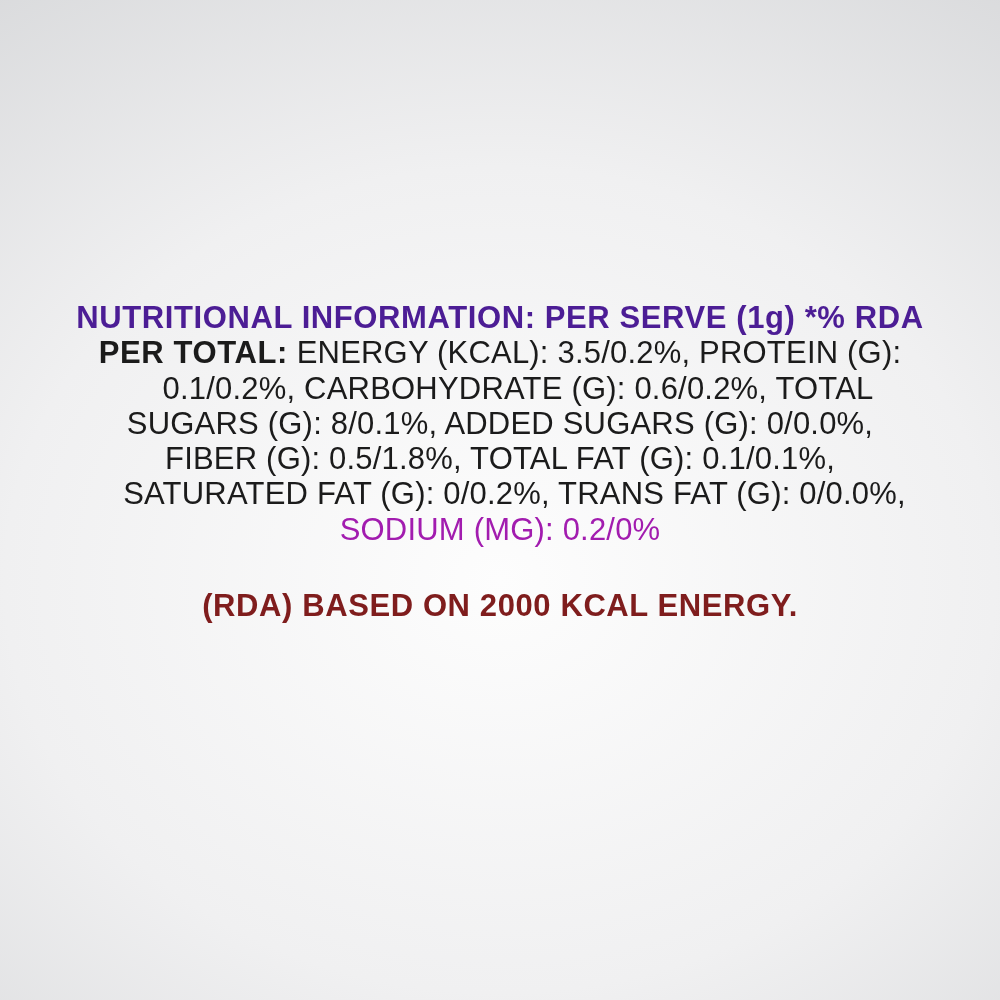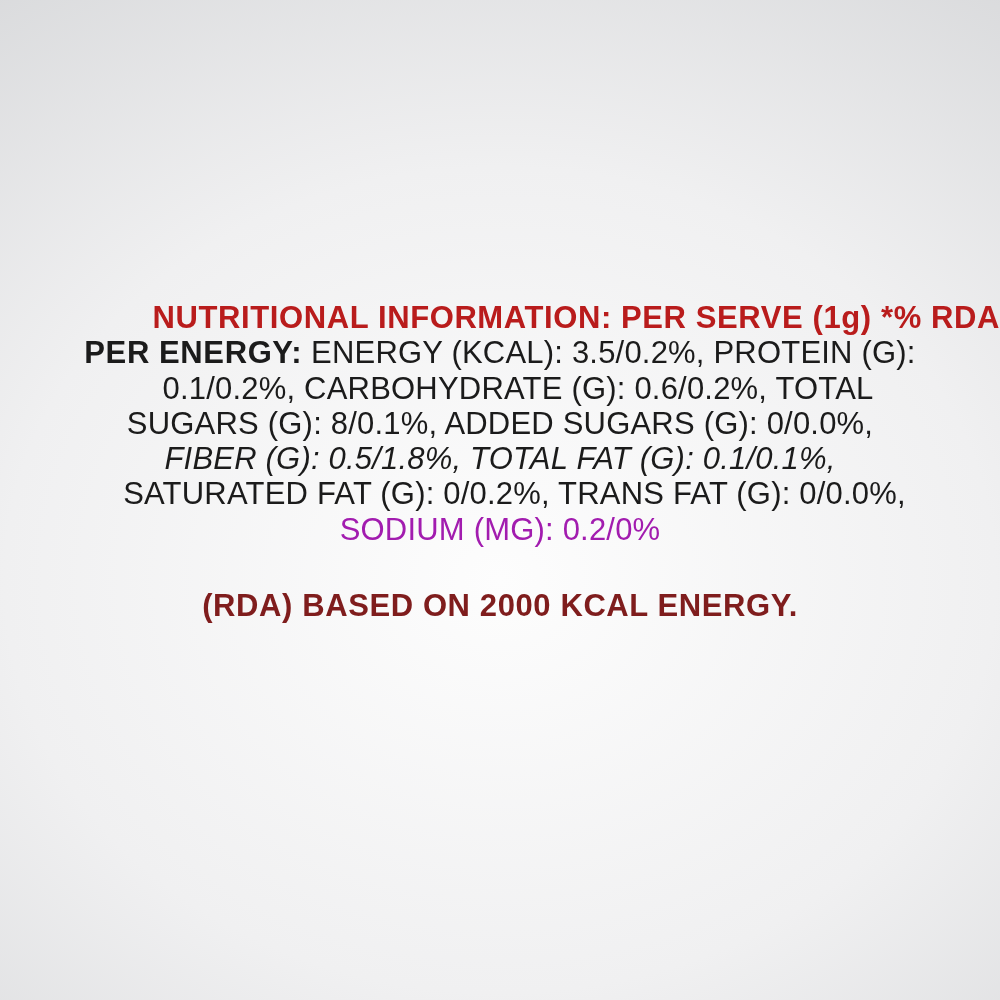--- a/index.html
+++ b/index.html
@@ -44,25 +44,25 @@
     font-weight: bold;
     letter-spacing: 0.6px;
   }
 </style>
 </head>
 <body style="background: radial-gradient(90% 75% at 50% 58%, rgb(253, 253, 253) 0%, rgb(240, 240, 241) 55%, rgb(216, 217, 219) 100%);">
 
 <div class="label-wrap">
 
   <div class="body-text">
-    <span class="text-line" style="color: #b91c1c; text-align: right;"><span class="seg-bold">NUTRITIONAL INFORMATION: PER SERVE (1g) *% RDA</span><span class="seg-reg"></span></span>
-    <span class="text-line" style="color: rgb(27, 27, 27);"><span class="seg-bold">PER ENERGY:</span><span class="seg-reg"> ENERGY (KCAL): 3.5/0.2%, PROTEIN (G):</span></span>
+    <span class="text-line" style="color: #4c1d95;"><span class="seg-bold">NUTRITIONAL INFORMATION: PER SERVE (1g) *% RDA</span><span class="seg-reg"></span></span>
+    <span class="text-line" style="color: rgb(27, 27, 27);"><span class="seg-bold">PER TOTAL:</span><span class="seg-reg"> ENERGY (KCAL): 3.5/0.2%, PROTEIN (G):</span></span>
     <span class="text-line" style="color: rgb(27, 27, 27); padding-left: 36px;"><span class="seg-bold"></span><span class="seg-reg">0.1/0.2%, CARBOHYDRATE (G): 0.6/0.2%, TOTAL</span></span>
     <span class="text-line" style="color: rgb(27, 27, 27);"><span class="seg-bold"></span><span class="seg-reg">SUGARS (G): 8/0.1%, ADDED SUGARS (G): 0/0.0%,</span></span>
-    <span class="text-line" style="color: rgb(27, 27, 27); font-style: italic;"><span class="seg-bold"></span><span class="seg-reg">FIBER (G): 0.5/1.8%, TOTAL FAT (G): 0.1/0.1%,</span></span>
+    <span class="text-line" style="color: rgb(27, 27, 27);"><span class="seg-bold"></span><span class="seg-reg">FIBER (G): 0.5/1.8%, TOTAL FAT (G): 0.1/0.1%,</span></span>
     <span class="text-line" style="color: rgb(27, 27, 27); padding-left: 29px;"><span class="seg-bold"></span><span class="seg-reg">SATURATED FAT (G): 0/0.2%, TRANS FAT (G): 0/0.0%,</span></span>
     <span class="text-line" style="color: #a21caf;"><span class="seg-bold"></span><span class="seg-reg">SODIUM (MG): 0.2/0%</span></span>
   </div>
 
   <div class="footnote">
     <span class="text-line" style="color: #7f1d1d;">(RDA) BASED ON 2000 KCAL ENERGY.</span>
   </div>
 
 </div>
 

